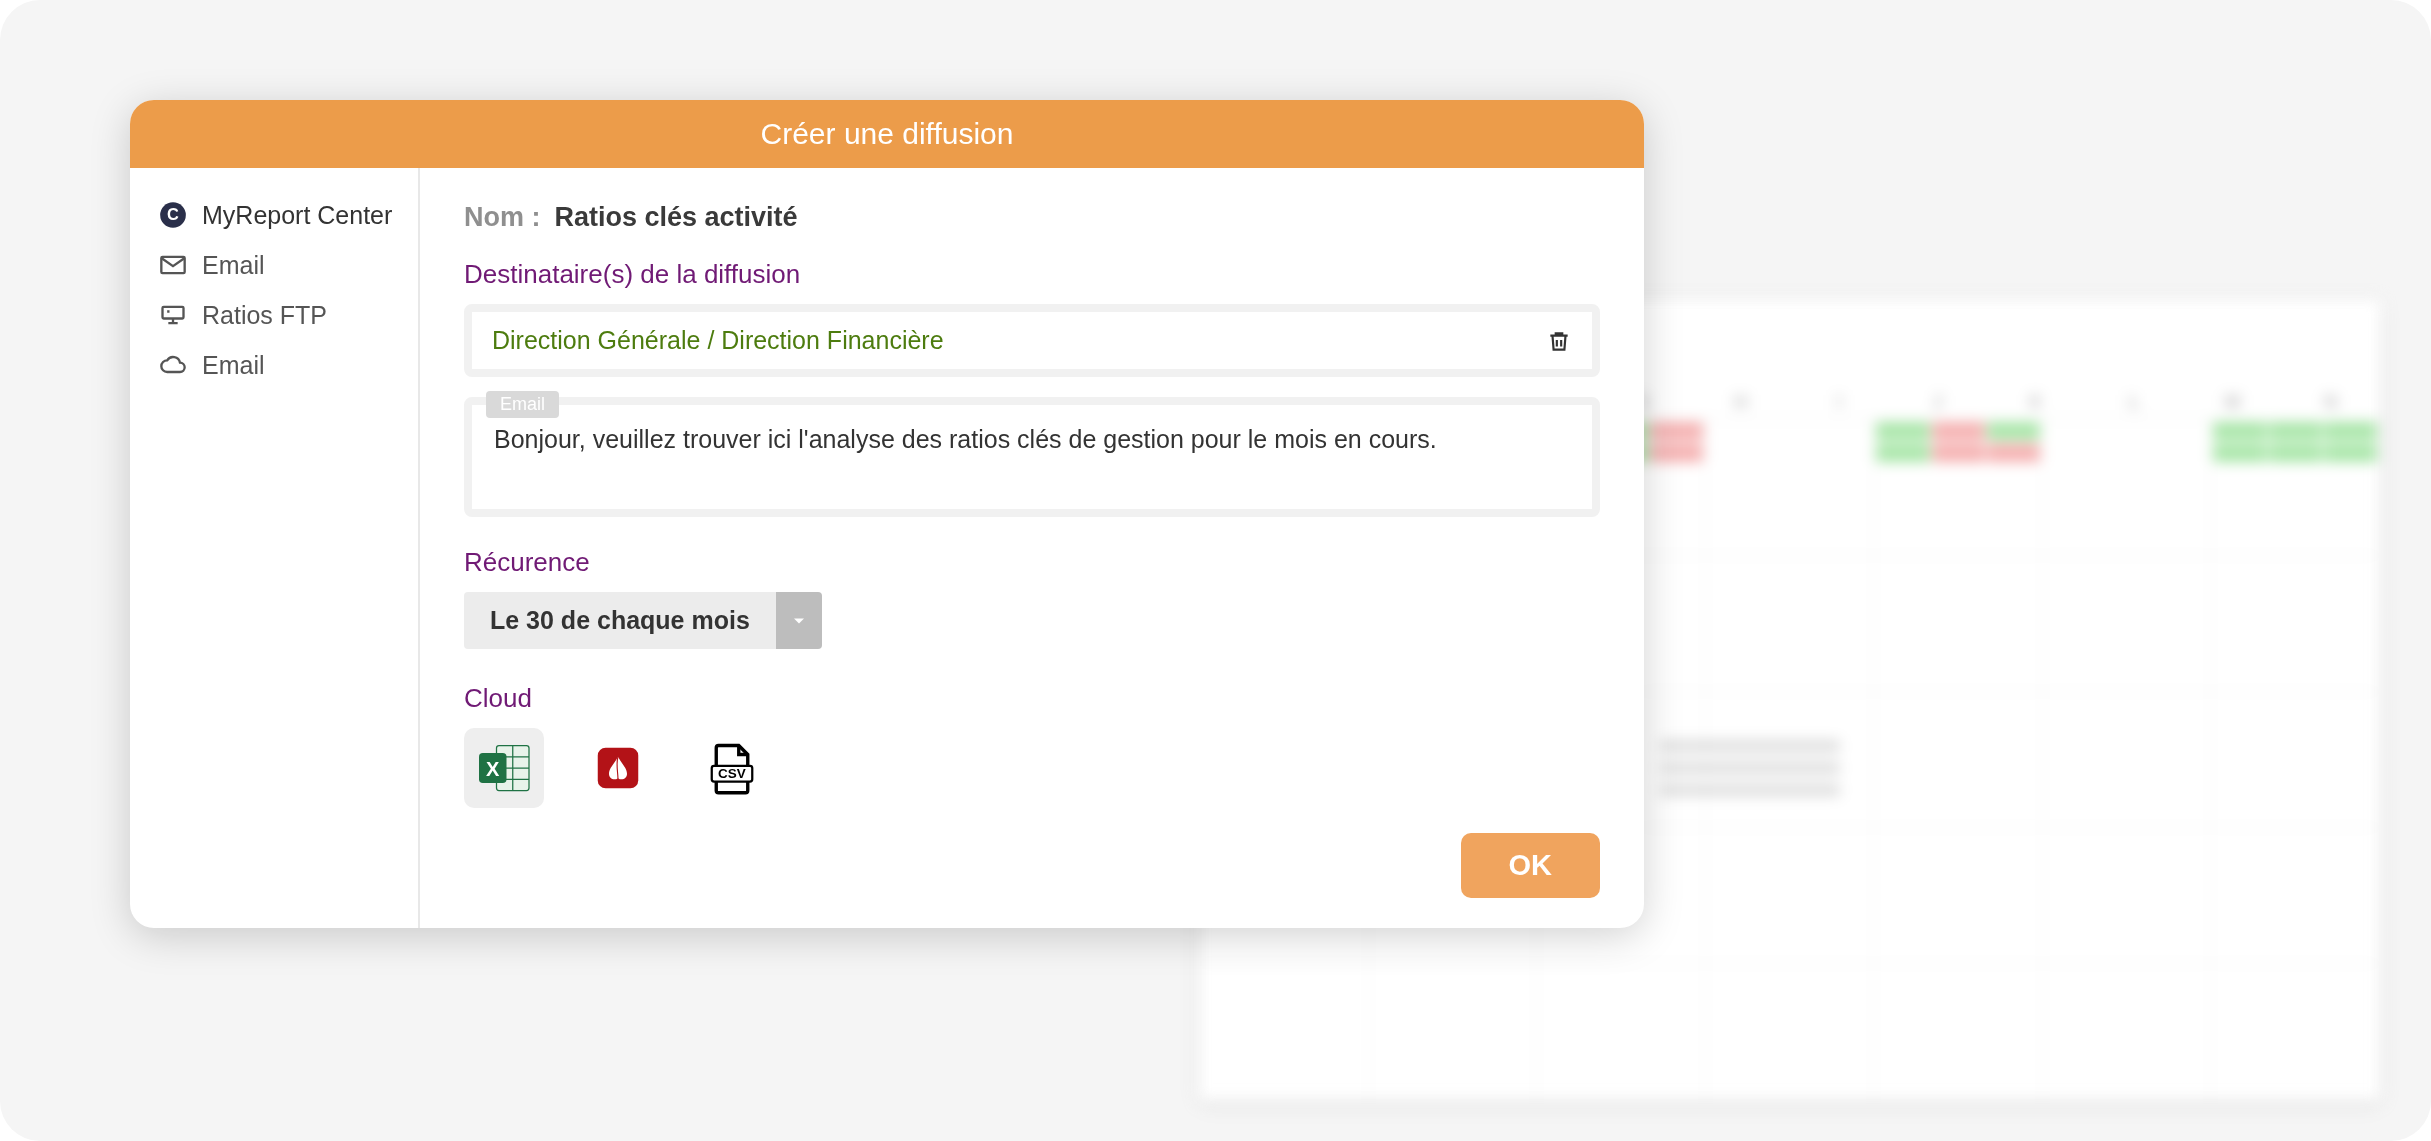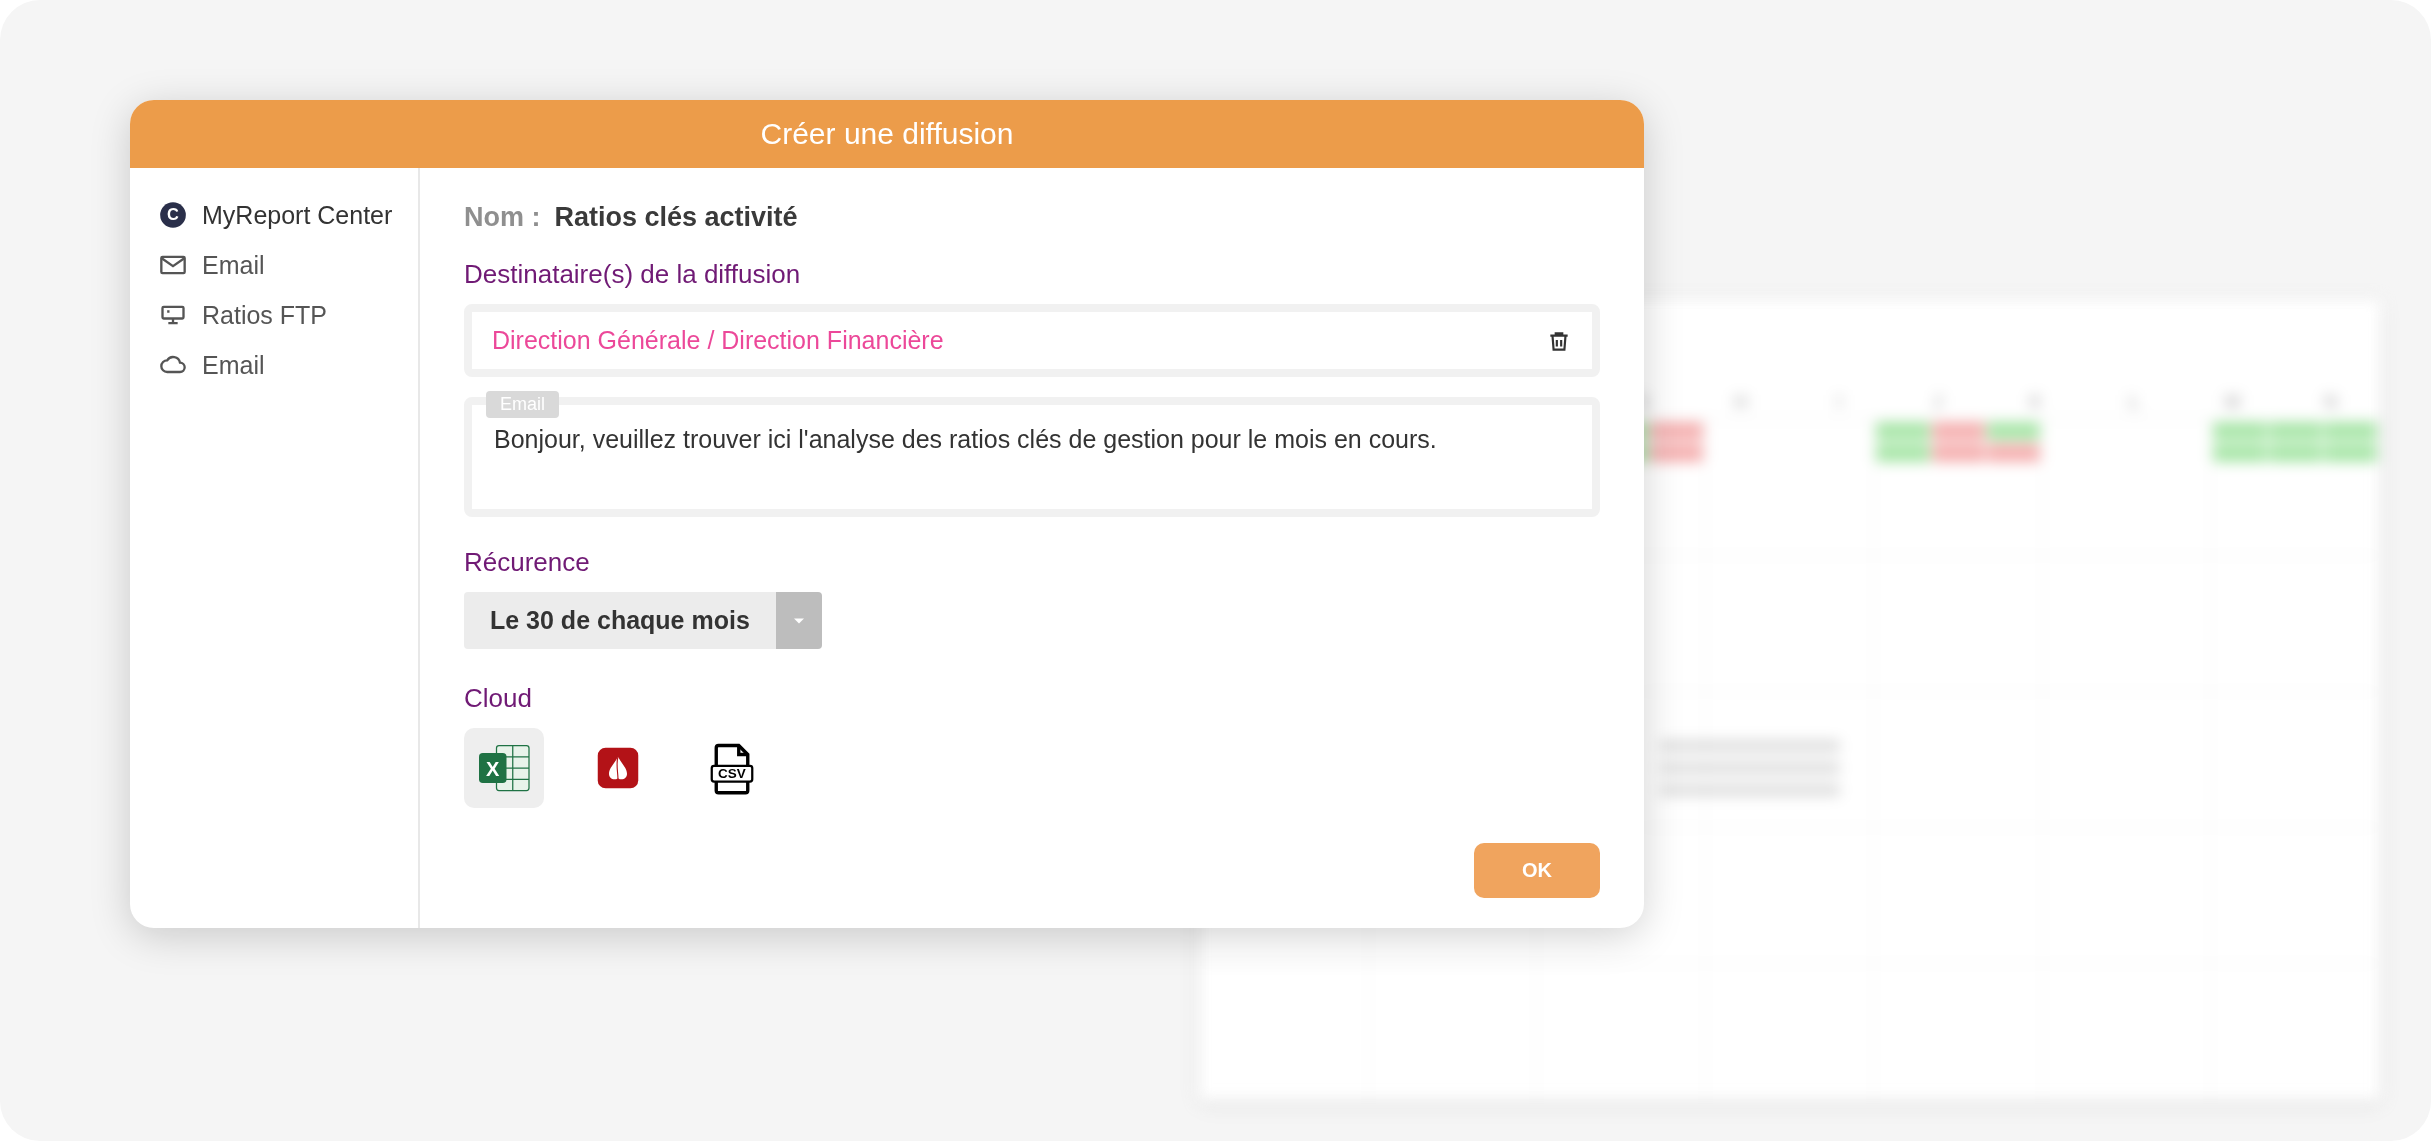--- a/index.html
+++ b/index.html
@@ -110,21 +110,21 @@
   .section-title { color:#701a75; font-size:26px; margin-bottom:14px; }
   .dest-box {
     border:8px solid #f1f1f1;
     border-radius:8px;
     padding:0;
     margin-bottom:20px;
   }
   .dest-inner {
     display:flex; align-items:center; justify-content:space-between;
     padding:14px 20px;
-    font-size:25px; color:#ec4899;
+    font-size:25px; color:#4d7c0f;
   }
   .trash { width:26px; height:26px; color:#444; cursor:pointer; }
   .email-wrap {
     position:relative;
     border:8px solid #f1f1f1;
     border-radius:8px;
     padding:20px 22px 30px 22px;
     font-size:25px; color:#333;
     min-height:120px;
     margin-bottom:30px;
@@ -147,21 +147,21 @@
     border-radius:0 4px 4px 0; cursor:pointer;
   }
   .formats { display:flex; gap:34px; align-items:center; }
   .fmt {
     width:80px; height:80px; display:flex; align-items:center; justify-content:center;
     border-radius:10px; cursor:pointer;
   }
   .fmt.selected { background:#eeeeee; }
   .ok-btn {
     position:absolute; right:44px; bottom:30px;
-    background:#f0a45e; color:#fff; font-size:20px; font-weight:600;
+    background:#f0a45e; color:#fff; font-size:29px; font-weight:600;
     border:none; border-radius:10px; padding:16px 48px; cursor:pointer;
   }
 
   
   .chart-stub {
     position:absolute; left:20px; top:380px; width:420px; height:200px;
     background:#fff;
   }
   .legend-stub { position:absolute; left:460px; top:440px; width:180px; display:flex; flex-direction:column; gap:10px; }
   .legend-stub div { height:12px; background:#ddd; border-radius:3px; }

